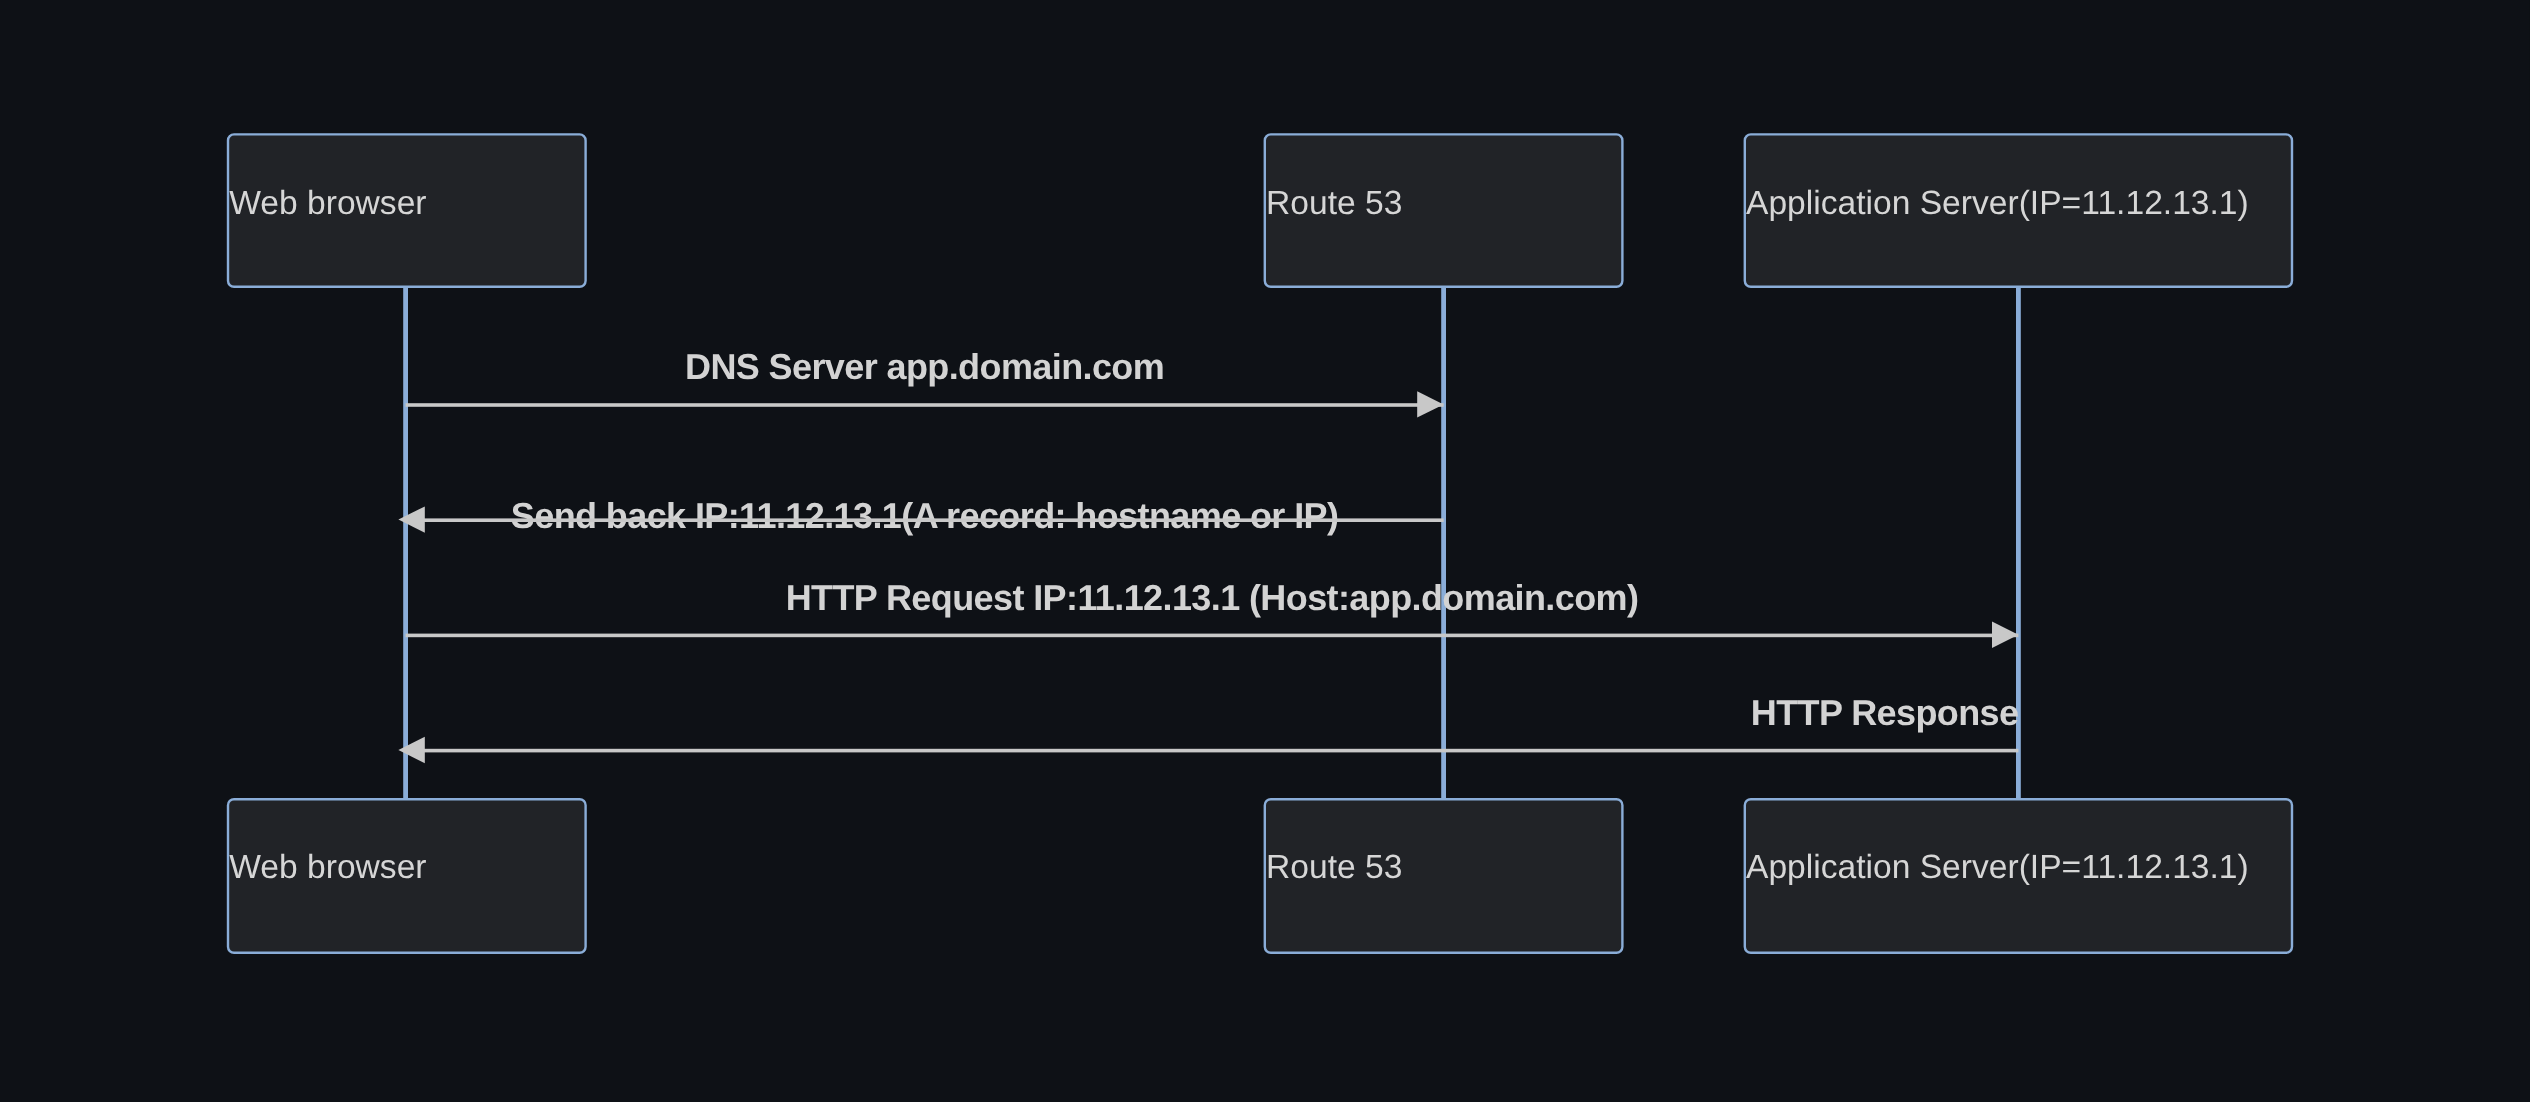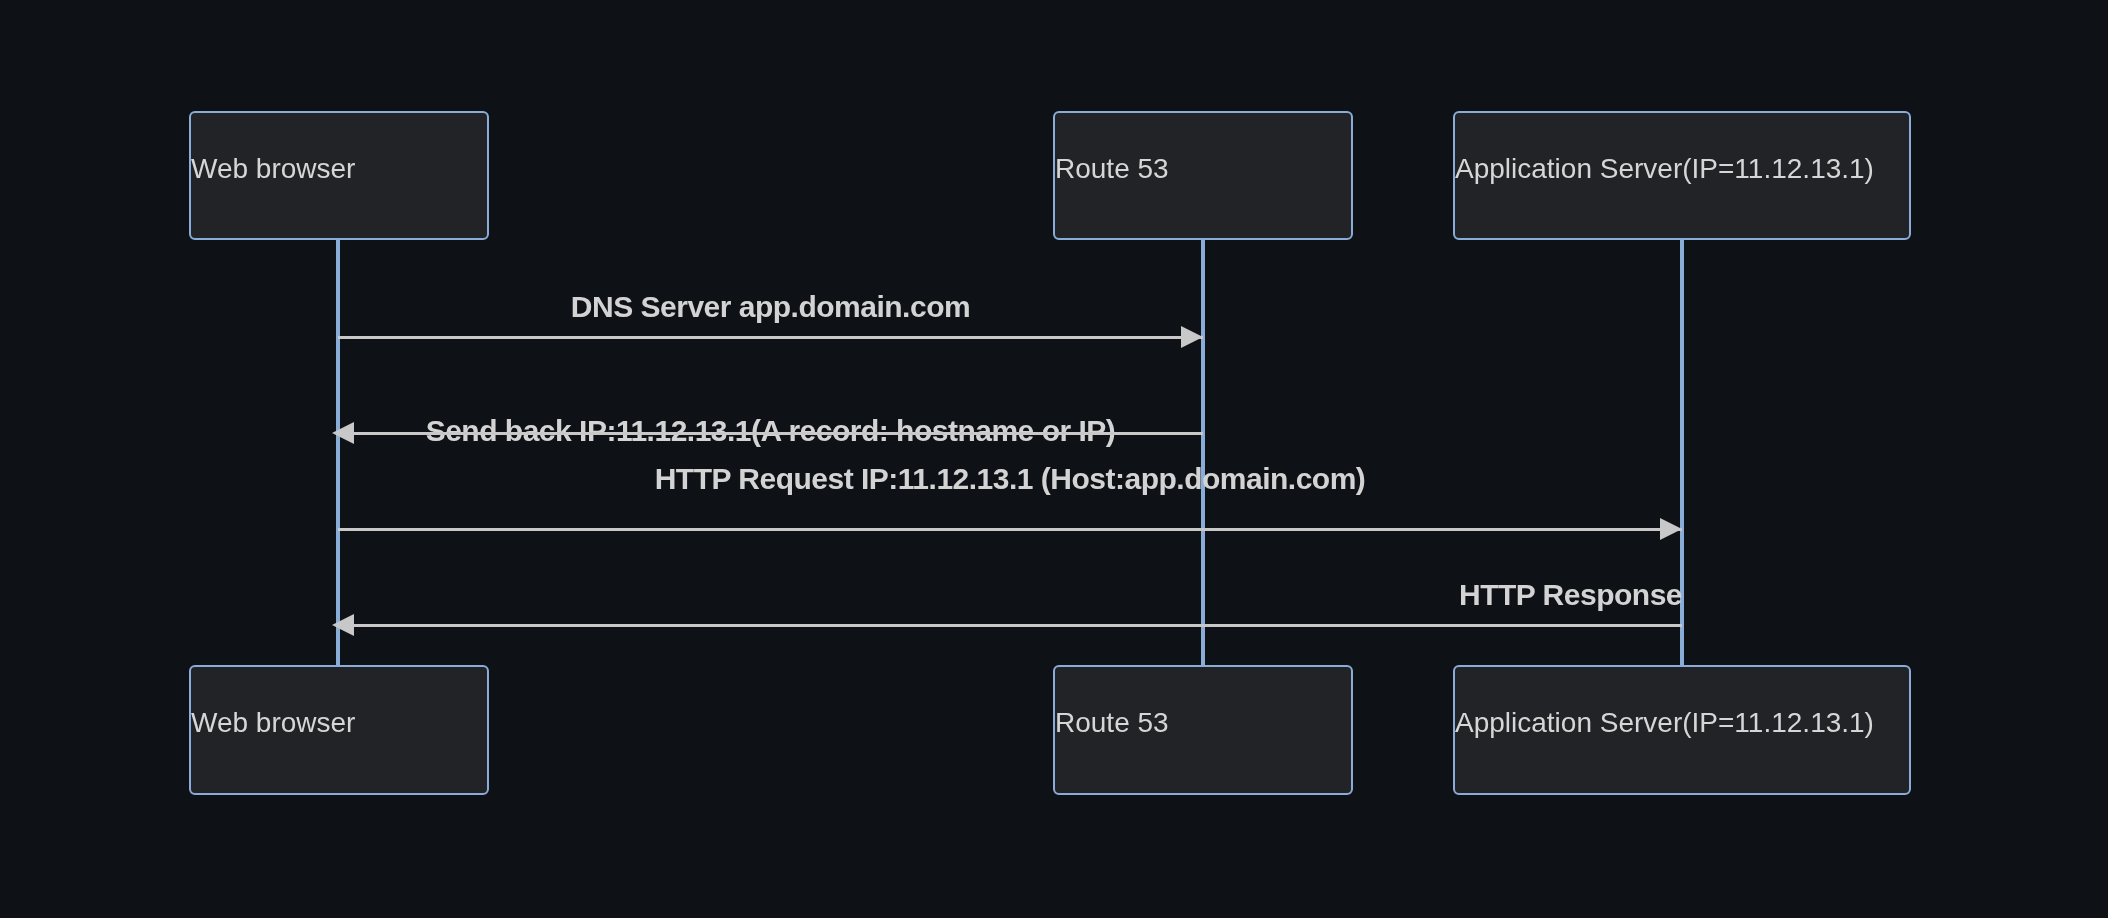--- a/index.html
+++ b/index.html
@@ -79,21 +79,21 @@
   .m1-line  { left: 338px; top: 336px; width: 865px; }
   .m1-head  { left: 1181px; top: 326px; }
   .m1-label { left: 338px; top: 290px; width: 865px; }
 
   .m2-line  { left: 338px; top: 432px; width: 865px; }
   .m2-head  { left: 332px; top: 422px; }
   .m2-label { left: 338px; top: 386px; width: 865px; margin-top: 28px; }
 
   .m3-line  { left: 338px; top: 528px; width: 1344px; }
   .m3-head  { left: 1660px; top: 518px; }
-  .m3-label { left: 338px; top: 462px; width: 1344px; }
+  .m3-label { left: 338px; top: 482px; width: 1344px; }
 
   .m4-line  { left: 338px; top: 624px; width: 1344px; }
   .m4-head  { left: 332px; top: 614px; }
   .m4-label { left: 338px; top: 578px; width: 1344px; text-align: right; }
 </style>
 </head>
 <body style="background: rgb(14, 17, 22);">
 
 <div id="canvas">
 

